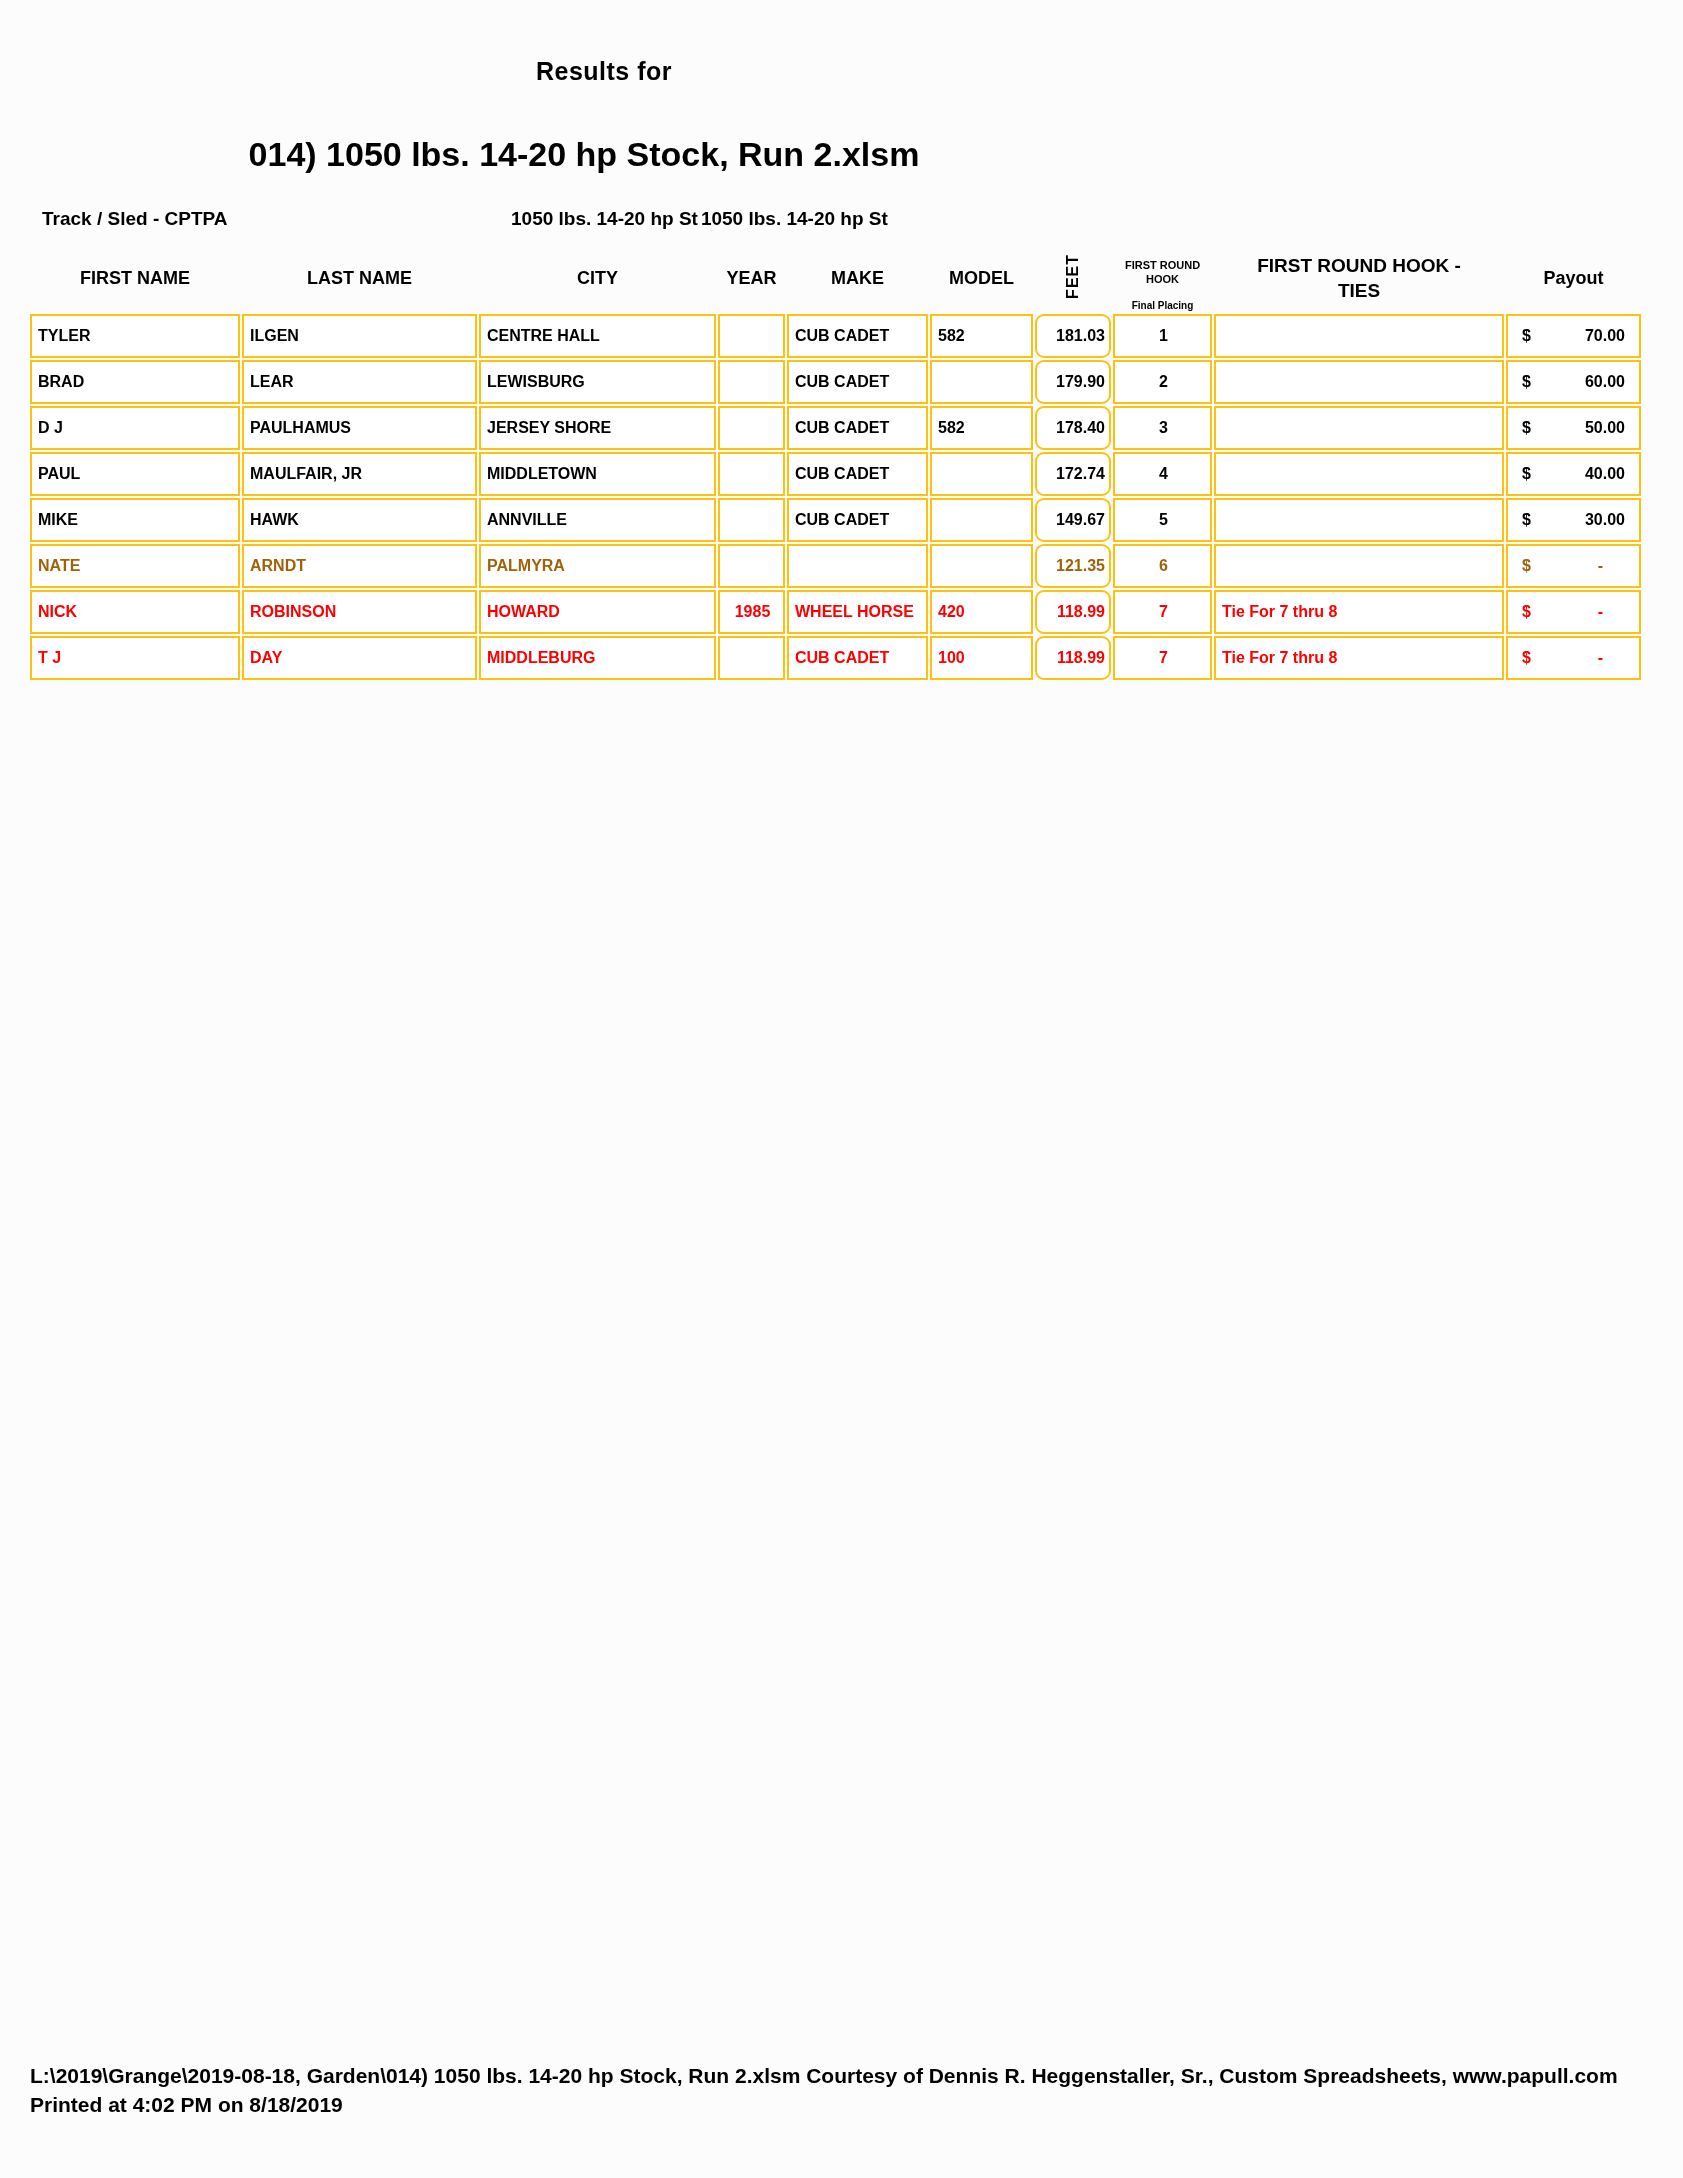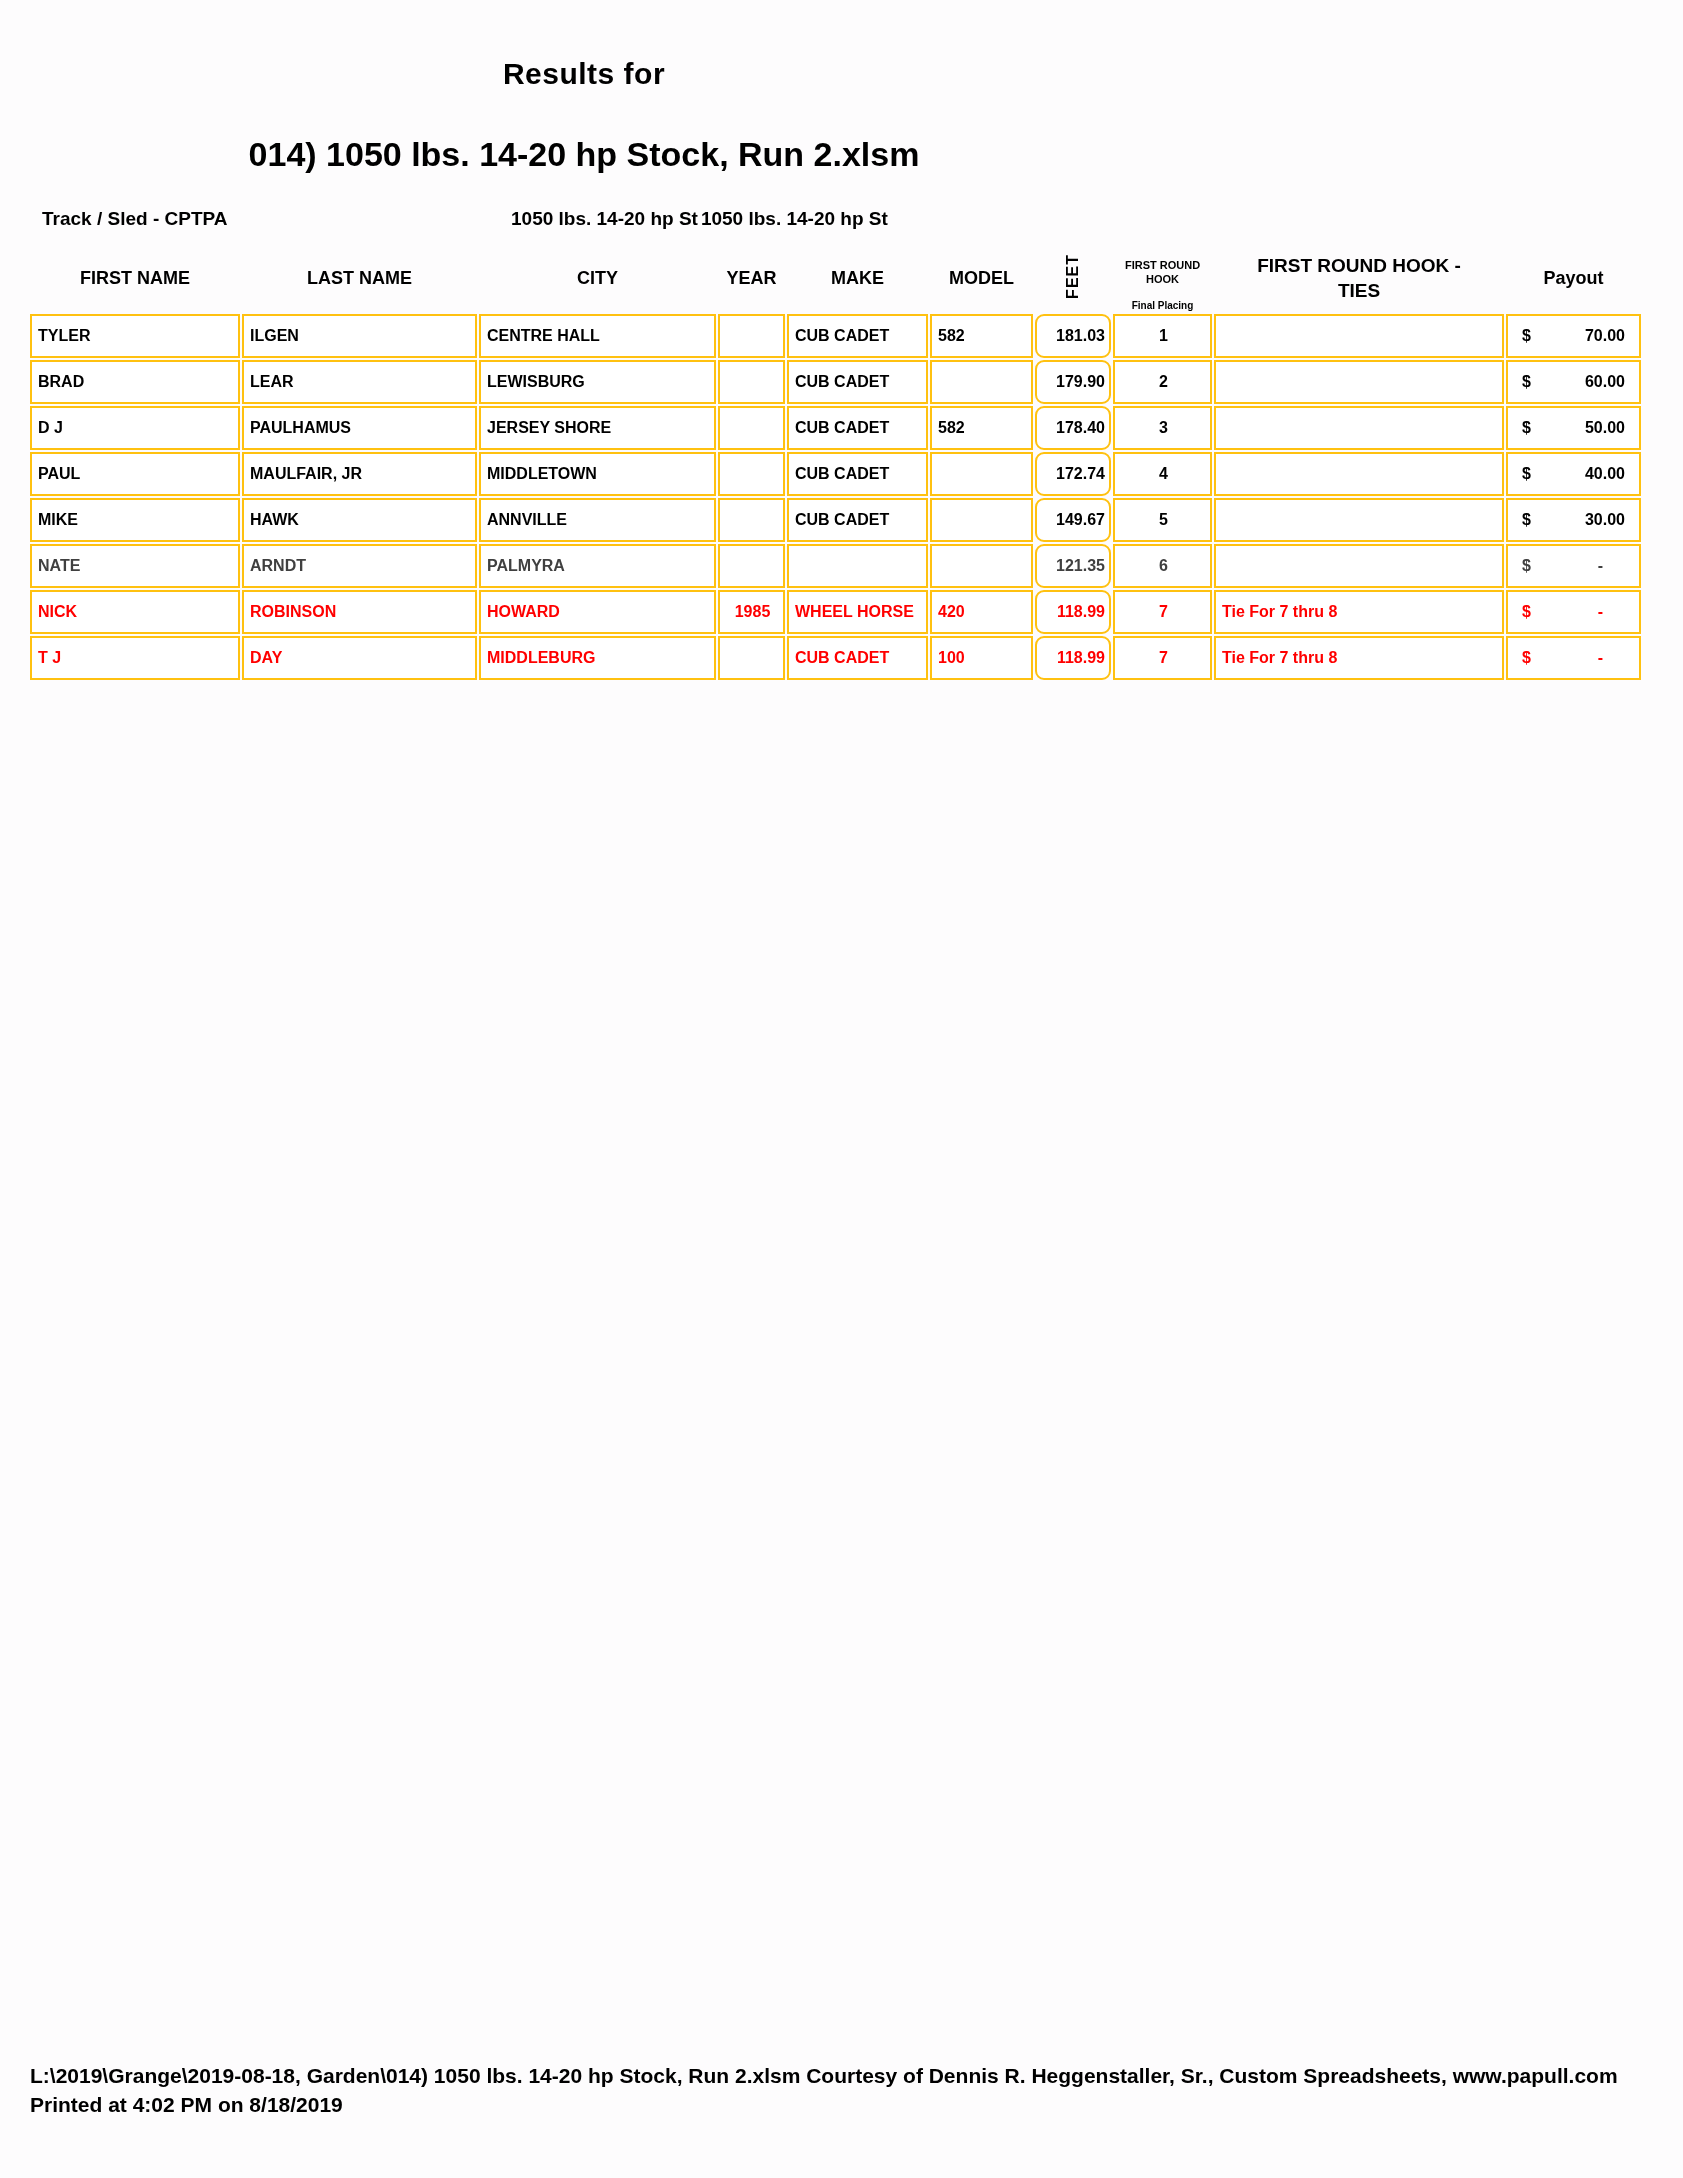--- a/index.html
+++ b/index.html
@@ -6,21 +6,21 @@
   body{
     width:1683px;height:2178px;position:relative;
     background:#FDFCFD;
     font-family:"Liberation Sans",sans-serif;
     font-weight:bold;color:#000;
     -webkit-font-smoothing:antialiased;
   }
   .abs{position:absolute;}
   
   .title-wrap{left:0;top:0;width:1168px;text-align:center;}
-  .title1{position:absolute;top:57px;left:0;width:100%;font-size:30px;letter-spacing:0.5px;}
+  .title1{position:absolute;top:57px;left:0;width:100%;font-size:25px;letter-spacing:0.5px;padding-left:20px;}
   .title2{position:absolute;top:107px;left:0;width:100%;font-size:34px;margin-top:28px;}
   
   .meta-track{left:42px;top:208px;font-size:19px;}
   .meta-class{left:511px;top:208px;font-size:19px;white-space:nowrap;}
   .meta-class span{margin-right:3px;}
   
   .sheet-table{
     position:absolute;left:28px;top:244px;
     border-collapse:separate;border-spacing:2px;
     table-layout:fixed;
@@ -175,21 +175,21 @@
         <td class="c-right">149.67</td>
         <td class="c-center">5</td>
         <td></td>
         <td class="c-payout">
           <div class="payout-inner">
             <span>$</span>
             <span class="amount">30.00</span>
           </div>
         </td>
       </tr>
-      <tr style="color: #404040; margin-top: 12px;">
+      <tr style="color: #a16207; margin-top: 12px;">
         <td>NATE</td>
         <td>ARNDT</td>
         <td>PALMYRA</td>
         <td class="c-center"></td>
         <td></td>
         <td></td>
         <td class="c-right">121.35</td>
         <td class="c-center">6</td>
         <td></td>
         <td class="c-payout">

